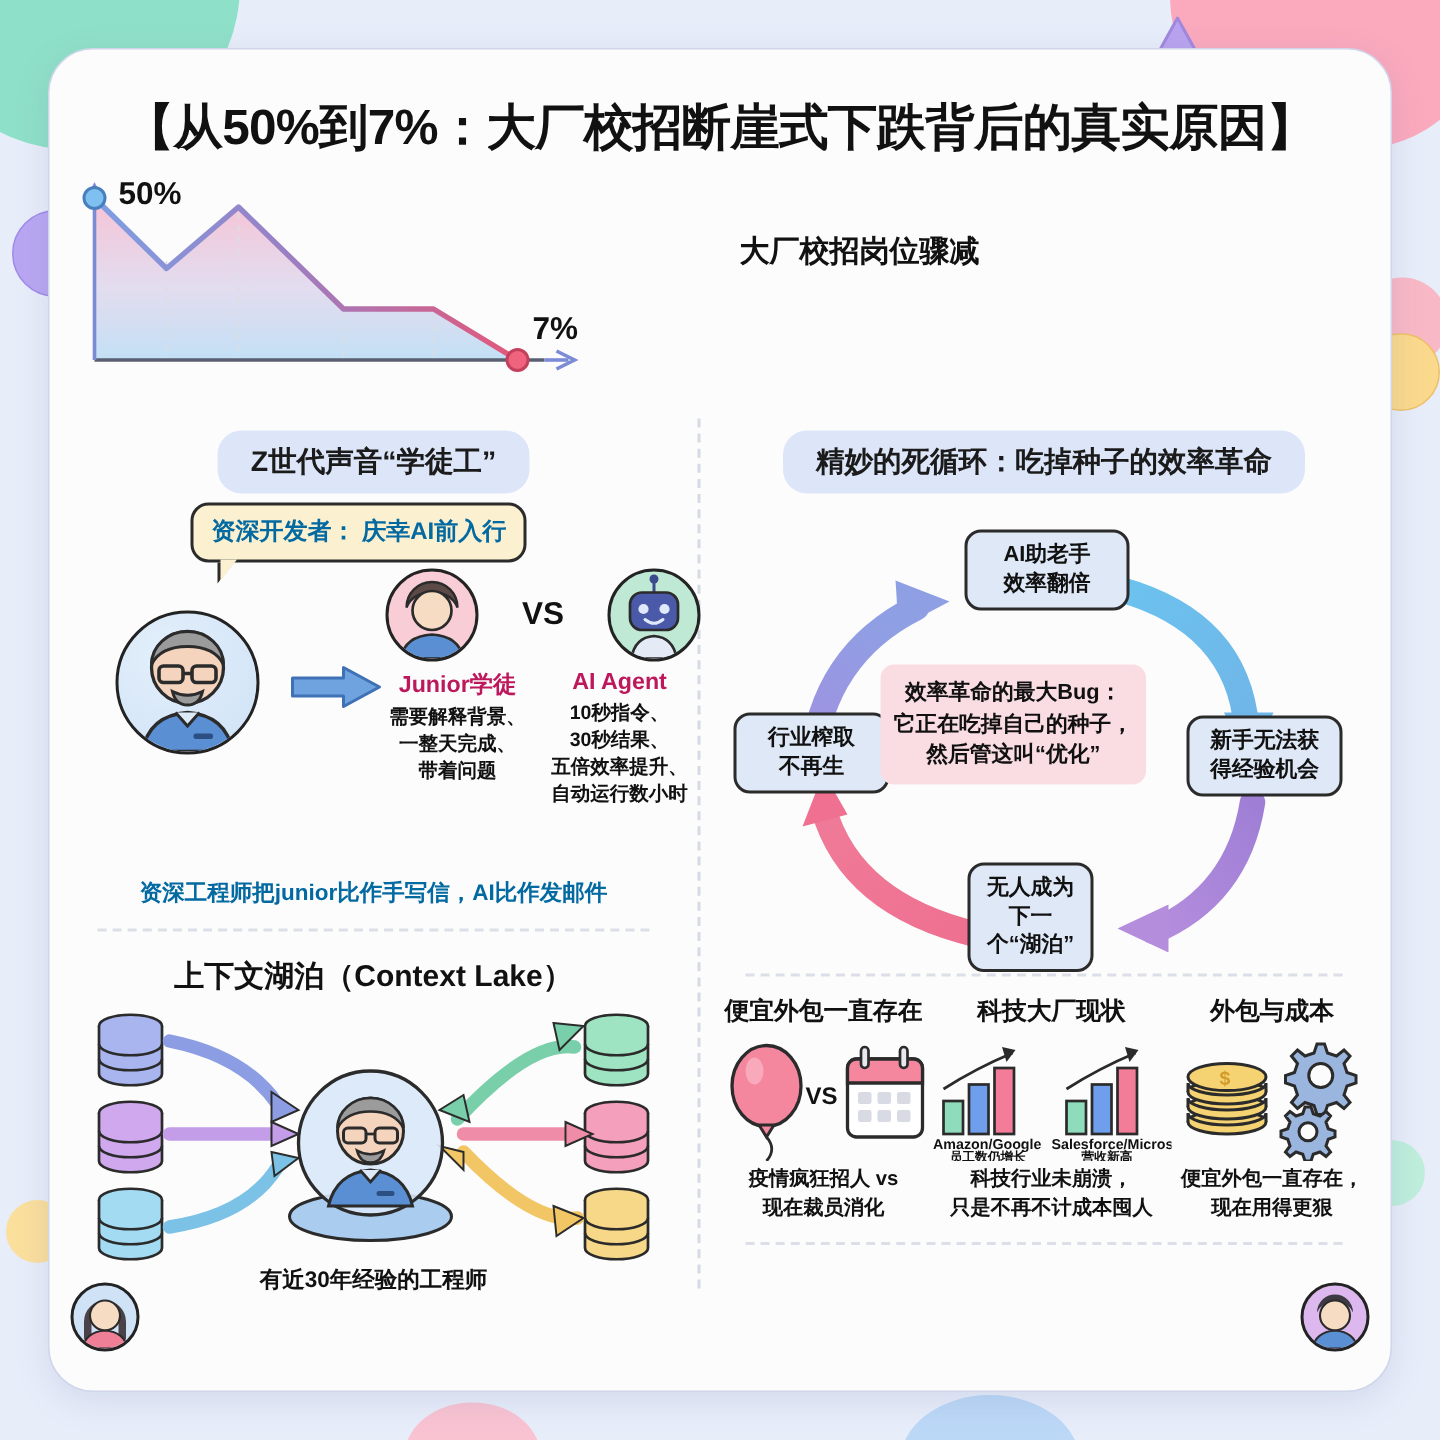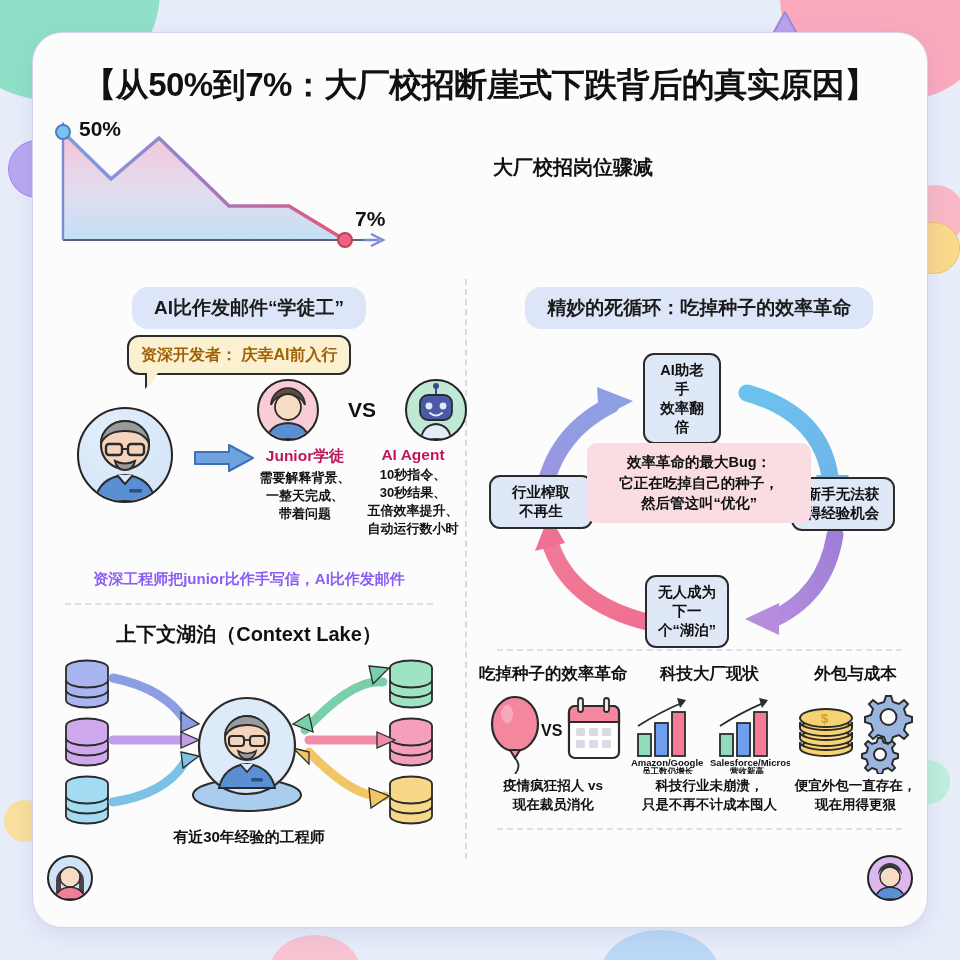--- a/index.html
+++ b/index.html
@@ -60,21 +60,21 @@
 
   .hdiv { border-top:2px dashed #dcdfe8; margin:14px 18px 0; }
 
   
   .app-row { position:relative; height:235px; margin-top:6px; }
   .speech {
     position:absolute; left:80px; top:0;
     background:#fbf0cf; border:2.5px solid #2b2b2b;
     border-radius:12px; padding:7px 12px;
     font-weight:bold; font-size:16px; line-height:1.35;
-    text-align:center; color:#a16207;
+    text-align:center; color:#0369a1;
   }
   .speech:after{
     content:""; position:absolute; left:18px; bottom:-14px;
     border-width:14px 11px 0 0; border-style:solid;
     border-color:#fbf0cf transparent transparent transparent;
     filter:drop-shadow(-2px 2px 0 #2b2b2b);
   }
   .avatar-big {
     position:absolute; left:30px; top:72px;
     width:96px; height:96px; border-radius:50%;
@@ -86,39 +86,39 @@
   }
   .vsgroup{ position:absolute; left:210px; top:44px; width:210px; }
   .vsrow { display:flex; align-items:center; justify-content:space-between; }
   .circ { width:62px; height:62px; border-radius:50%; border:2.5px solid #232323; position:relative; overflow:hidden; }
   .circ.pink{ background:#f9cdd6; }
   .circ.green{ background:#bfe8d5; }
   .vs { font-weight:bold; font-size:21px; color:#111; }
   .nm { font-weight:bold; font-size:15.5px; color:#be185d; text-align:center; margin-top:5px; white-space:nowrap;}
   .bullets { font-weight:bold; font-size:13px; line-height:1.38; color:#111; text-align:center; white-space:pre-line; margin-top:2px;}
   .cap {
-    text-align:center; font-weight:bold; font-size:15px; color:#8b5cf6;
-    margin-top:0;
+    text-align:center; font-weight:bold; font-size:15px; color:#0369a1;
+    margin-top:16px;
   }
 
   
   .lake-title{ text-align:center; font-weight:bold; font-size:20px; color:#111; margin-top:16px; }
   .lake { position:relative; height:180px; margin-top:4px; }
   .lake-cap{ text-align:center; font-weight:bold; font-size:15px; color:#111; margin-top:-4px;}
 
   
   .cycle { position:relative; height:300px; margin-top:6px; }
   .nodebox{
     position:absolute; background:#dfe8f7; border:2.5px solid #2b2b2b;
     border-radius:11px; padding:6px 9px; text-align:center;
     font-weight:bold; font-size:14.5px; line-height:1.3; color:#111;
     white-space:pre-line;
   }
   .center-note{
-    position:absolute; left:108px; top:108px; width:224px;
+    position:absolute; left:108px; top:108px; width:177px;
     background:#fadde3; border-radius:9px; padding:9px 8px;
     font-weight:bold; font-size:14.5px; line-height:1.42;
     text-align:center; color:#111; white-space:pre-line;
   }
 
   
   .three { display:flex; margin-top:12px; gap:2px; }
   .mini { flex:1; text-align:center; }
   .mini h4{ font-weight:bold; font-size:16.5px; color:#111; margin-bottom:4px; white-space:nowrap;}
   .mini .art{ height:86px; display:flex; align-items:center; justify-content:center; }
@@ -232,21 +232,21 @@
       <text x="322" y="112" font-size="21" font-weight="bold" fill="#111" font-family="Liberation Sans, sans-serif">7%</text>
       <text x="460" y="60" font-size="20" font-weight="bold" fill="#111" font-family="Liberation Sans, sans-serif">大厂校招岗位骤减</text>
     </svg>
   </div>
 
   <div class="vdiv"></div>
 
   <div class="cols">
 
     <div class="colL">
-      <div class="badge">AI比作发邮件“学徒工”</div>
+      <div class="badge">Z世代声音“学徒工”</div>
 
       <div class="app-row">
         <div class="speech">资深开发者：
 庆幸AI前入行</div>
 
         <div class="avatar-big">
           <svg width="92" height="92" viewBox="0 0 92 92">
             <circle cx="46" cy="36" r="24" fill="#f4d4bd" stroke="#2b2b2b" stroke-width="2.2"></circle>
             <path d="M22,34 a24,22 0 0 1 48,0 q-6,-12 -24,-12 q-18,0 -24,12 Z" fill="#9b9b9b" stroke="#2b2b2b" stroke-width="2"></path>
             <rect x="27" y="35" width="16" height="11" rx="3" fill="none" stroke="#2b2b2b" stroke-width="2.4"></rect>
@@ -431,40 +431,40 @@
           <path d="M356,200 q-10,62 -66,86" fill="none" stroke="url(#g3)" stroke-width="17" stroke-linecap="round"></path>
           <polygon points="300,268 300,300 266,284" fill="#b58ddd"></polygon>
 
           <path d="M172,288 q-84,-20 -102,-84" fill="none" stroke="url(#g4)" stroke-width="17" stroke-linecap="round"></path>
           <polygon points="86,208 56,216 70,180" fill="#ef7090"></polygon>
 
           <path d="M62,176 q6,-74 70,-106" fill="none" stroke="url(#g5)" stroke-width="17" stroke-linecap="round"></path>
           <polygon points="120,84 118,52 154,66" fill="#8f9fe4"></polygon>
         </svg>
 
-        <div class="nodebox" style="left:164px;top:18px;width:78px;">AI助老手
+        <div class="nodebox" style="left:164px;top:18px;width:110px;">AI助老手
 效率翻倍</div>
         <div class="nodebox" style="left:312px;top:142px;width:104px;">新手无法获
 得经验机会</div>
         <div class="nodebox" style="left:166px;top:240px;width:84px;">无人成为
 下一个“湖泊”</div>
         <div class="nodebox" style="left:10px;top:140px;width:104px;">行业榨取
 不再生</div>
 
         <div class="center-note">效率革命的最大Bug：
 它正在吃掉自己的种子，
 然后管这叫“优化”</div>
       </div>
 
       <div class="hdiv"></div>
 
       <div class="three">
 
         <div class="mini">
-          <h4>吃掉种子的效率革命</h4>
+          <h4>便宜外包一直存在</h4>
           <div class="art">
             <svg width="140" height="84" viewBox="0 0 140 84">
 
               <ellipse cx="32" cy="34" rx="23" ry="27" fill="#f4869e" stroke="#2b2b2b" stroke-width="2.2"></ellipse>
               <ellipse cx="24" cy="24" rx="6" ry="9" fill="#f9b3c3" opacity=".8"></ellipse>
               <polygon points="27,60 37,60 32,68" fill="#f4869e" stroke="#2b2b2b" stroke-width="2"></polygon>
               <path d="M32,68 q7,8 0,16" fill="none" stroke="#2b2b2b" stroke-width="1.8"></path>
               <text x="58" y="46" font-size="16" font-weight="bold" fill="#111" font-family="Liberation Sans, sans-serif">VS</text>
 
               <rect x="86" y="16" width="50" height="52" rx="6" fill="#fff" stroke="#2b2b2b" stroke-width="2.2"></rect>

